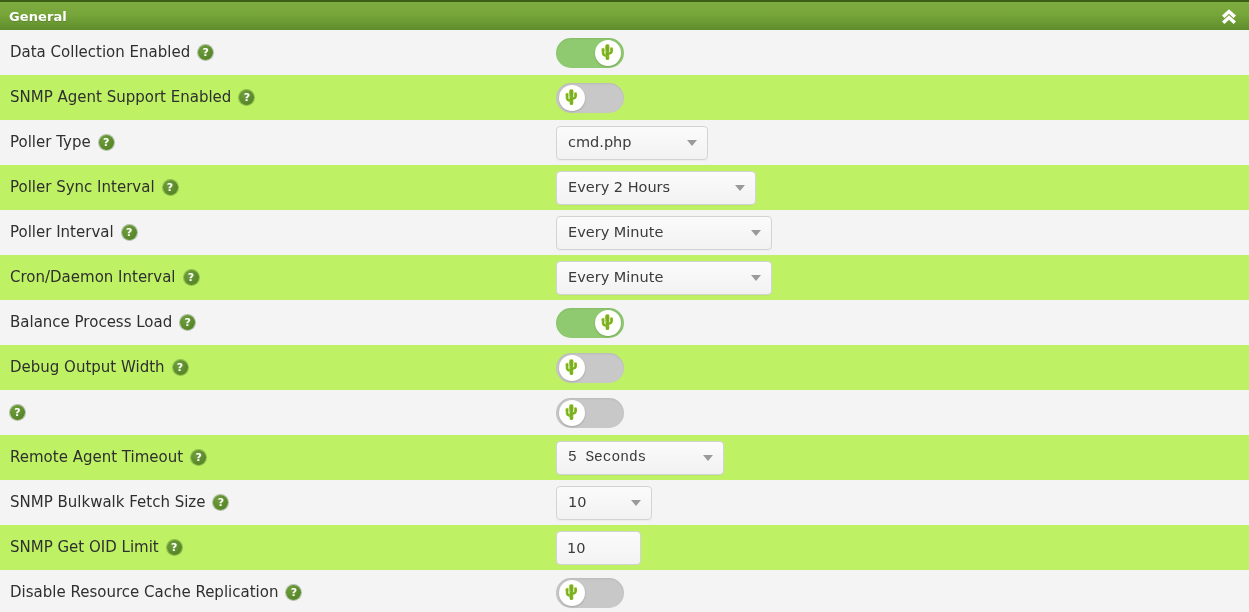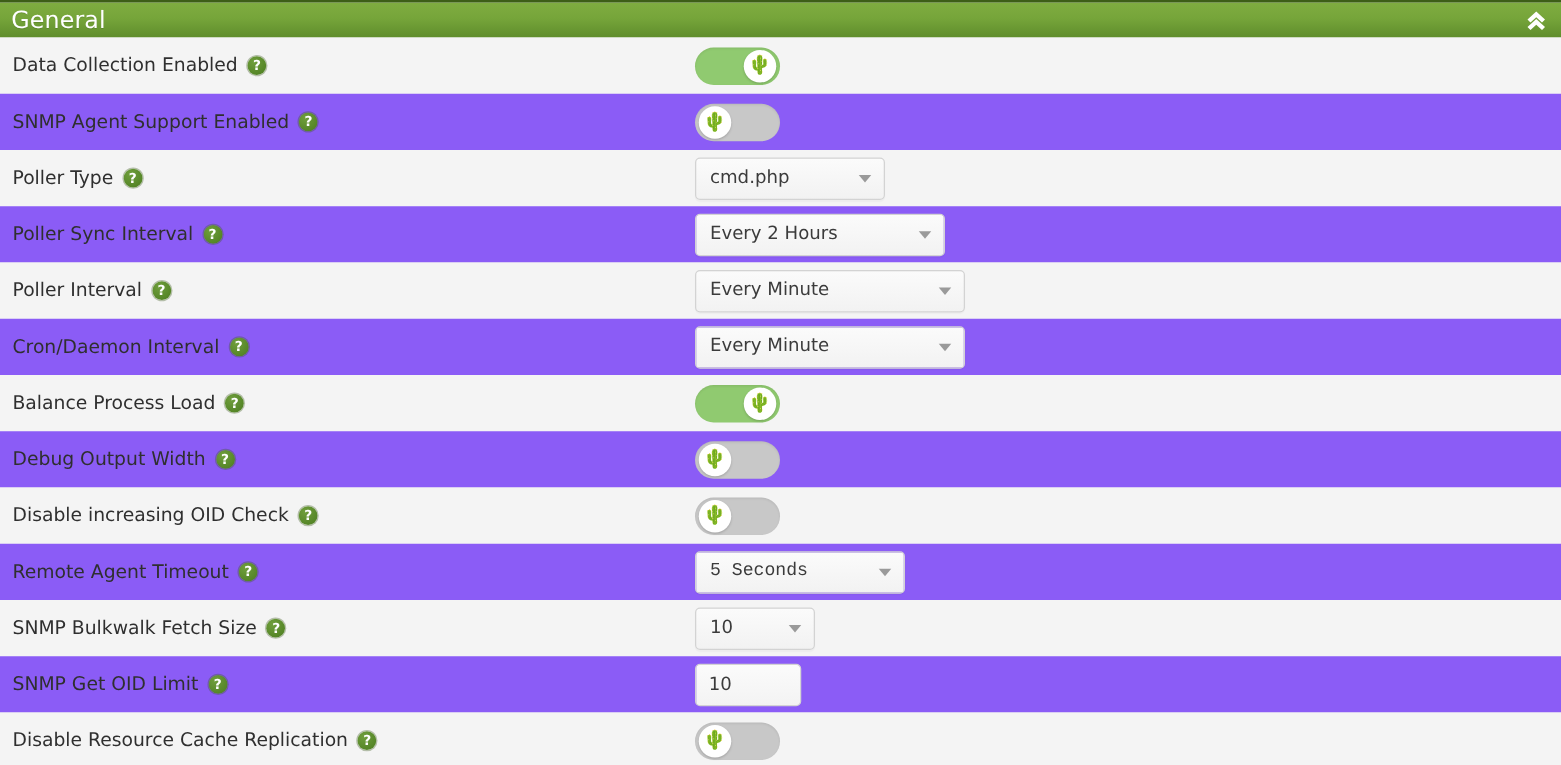--- a/index.html
+++ b/index.html
@@ -30,25 +30,26 @@
     background: linear-gradient(to bottom, #7fac40 0%, #76a53a 45%, #5f8d2c 100%);
     border-top: 2px solid #3d5e17;
     display: flex;
     align-items: center;
     justify-content: space-between;
     padding: 0 9px 0 9px;
     position: relative;
   }
   .panel-header-title {
     color: #ffffff;
-    font-size: 19px;
+    font-size: 13px;
     line-height: 1;
     letter-spacing: 0.1px;
     white-space: nowrap;
     text-shadow: 0 1px 0 rgba(0,0,0,0.12);
+    font-weight: bold;
   }
   .collapse-icon {
     width: 22px;
     height: 22px;
     display: flex;
     align-items: center;
     justify-content: center;
     cursor: pointer;
   }
   .collapse-icon svg { display: block; }
@@ -58,21 +59,21 @@
     display: block;
   }
   .row {
     height: 45px;
     display: flex;
     align-items: center;
     box-sizing: border-box;
     position: relative;
   }
   .row.odd  { background: #f4f4f4; }
-  .row.even { background: #8b5cf6; }
+  .row.even { background: #bef264; }
 
   .row-label {
     width: 556px;
     flex: 0 0 556px;
     box-sizing: border-box;
     padding-left: 10px;
     display: flex;
     align-items: flex-start;
     gap: 8px;
     font-size: 15px;
@@ -286,21 +287,20 @@
           <span class="help-icon">?</span>
         </div>
         <div class="row-control">
           <div class="toggle off">
             <span class="knob">🌵</span>
           </div>
         </div>
       </div>
       <div class="row odd">
         <div class="row-label">
-          <span class="label-text">Disable increasing OID Check</span>
           <span class="help-icon">?</span>
         </div>
         <div class="row-control">
           <div class="toggle off">
             <span class="knob">🌵</span>
           </div>
         </div>
       </div>
       <div class="row even">
         <div class="row-label">

